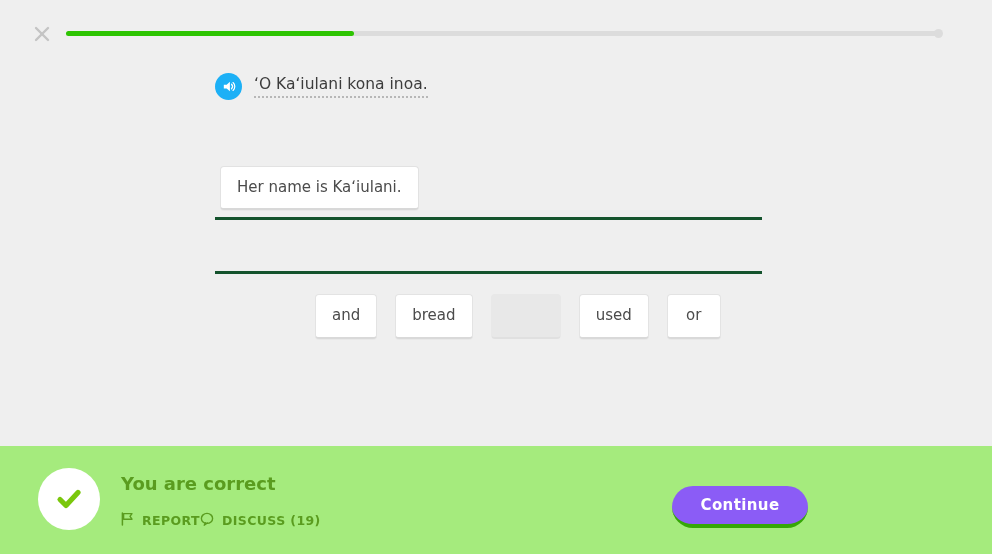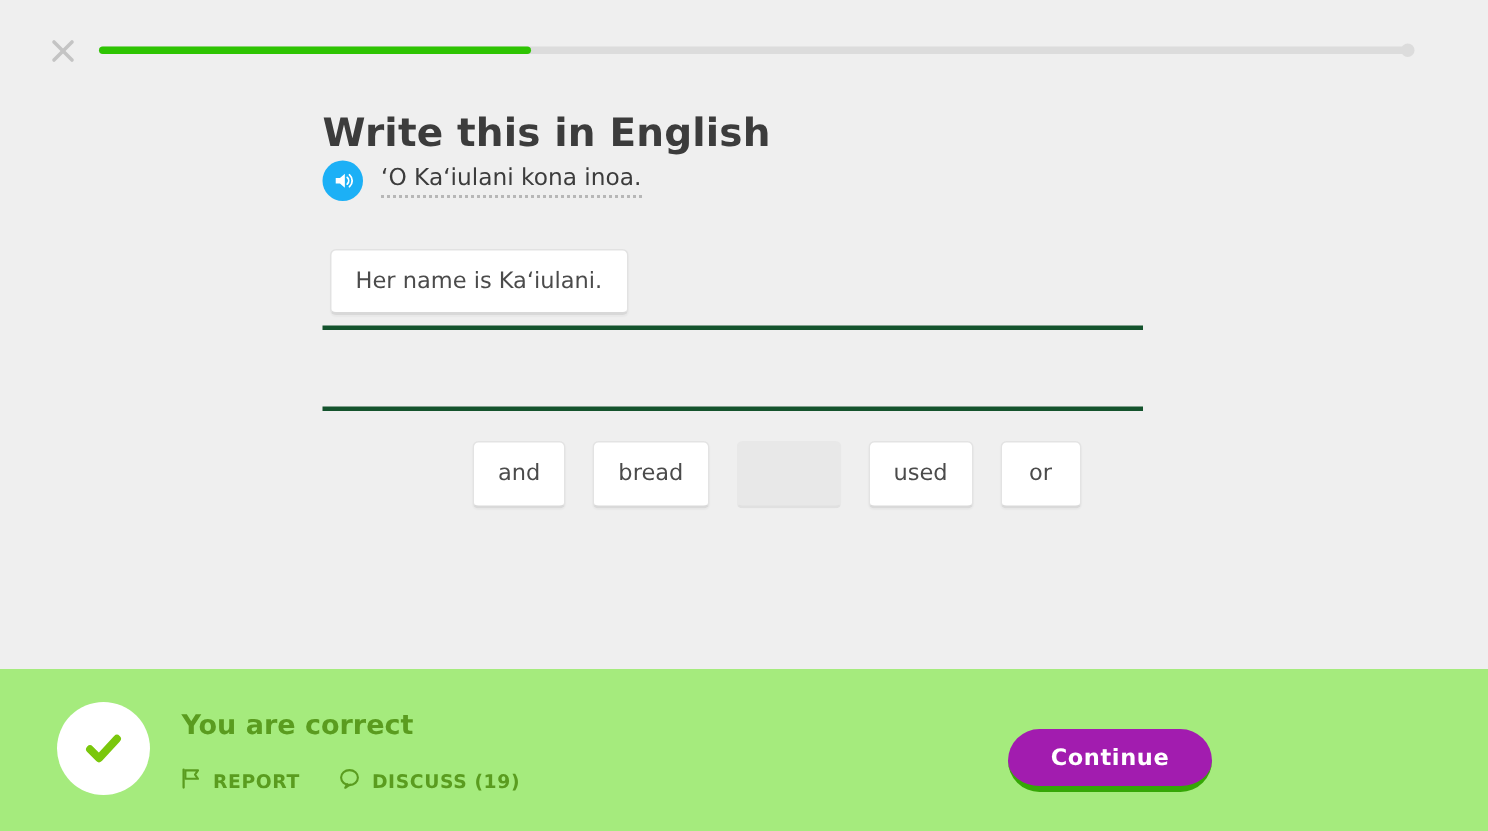--- a/index.html
+++ b/index.html
@@ -192,40 +192,39 @@
   .feedback-title {
     font-size: 18px;
     font-weight: bold;
     color: #5a9c1f;
     line-height: 24px;
   }
   .feedback-actions {
     display: flex;
     align-items: center;
     margin-top: 16px;
-    gap: 26px;
   }
   .action-link {
     display: flex;
     align-items: center;
     gap: 8px;
     font-size: 12.5px;
     font-weight: bold;
     letter-spacing: 0.4px;
     color: #5a9c1f;
     cursor: pointer;
   }
   .continue-btn {
     position: absolute;
     right: 184px;
     top: 40px;
     width: 136px;
     height: 42px;
     border-radius: 22px;
-    background: #a21caf;
+    background: #8b5cf6;
     border: none;
     border-bottom: 4px solid #35a706;
     color: #ffffff;
     font-size: 15px;
     font-weight: bold;
     letter-spacing: 0.4px;
     font-family: "DejaVu Sans", "Liberation Sans", sans-serif;
     cursor: pointer;
     padding: 0;
   }
@@ -243,21 +242,20 @@
       </svg>
     </div>
 
     <div class="progress-track">
       <div class="progress-fill" id="progress-fill" style="width: 33%; background: rgb(46, 196, 2);"></div>
       <div class="progress-knob"></div>
     </div>
   </div>
 
   <div class="challenge">
-    <h1 class="challenge-title">Write this in English</h1>
 
     <div class="prompt-row">
       <div class="speaker-btn">
         <svg width="15" height="15" viewBox="0 0 16 16">
           <path d="M3 6 L6 6 L9.5 3 L9.5 13 L6 10 L3 10 Z" fill="#ffffff"></path>
           <path d="M11.2 5.6 A3.4 3.4 0 0 1 11.2 10.4" stroke="#ffffff" stroke-width="1.3" fill="none" stroke-linecap="round"></path>
           <path d="M12.8 3.8 A5.6 5.6 0 0 1 12.8 12.2" stroke="#ffffff" stroke-width="1.3" fill="none" stroke-linecap="round"></path>
         </svg>
       </div>
       <div class="prompt-text">ʻO Kaʻiulani kona inoa.</div>

